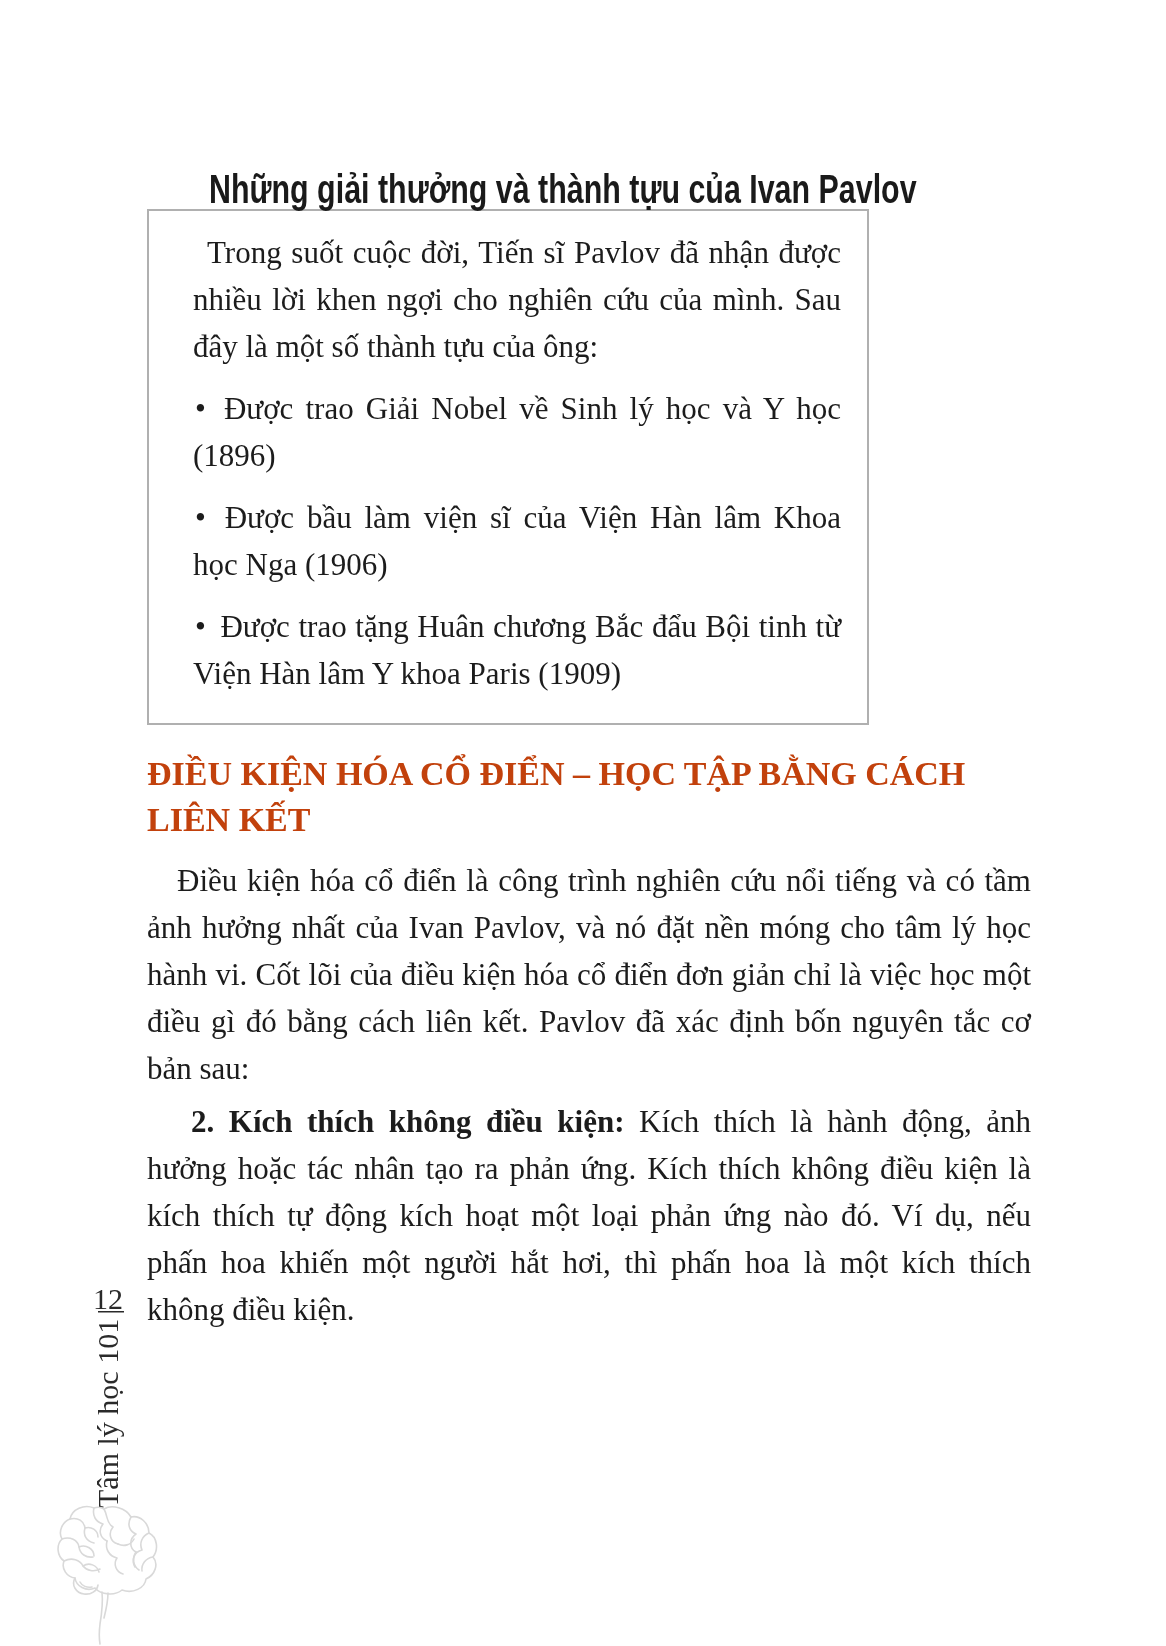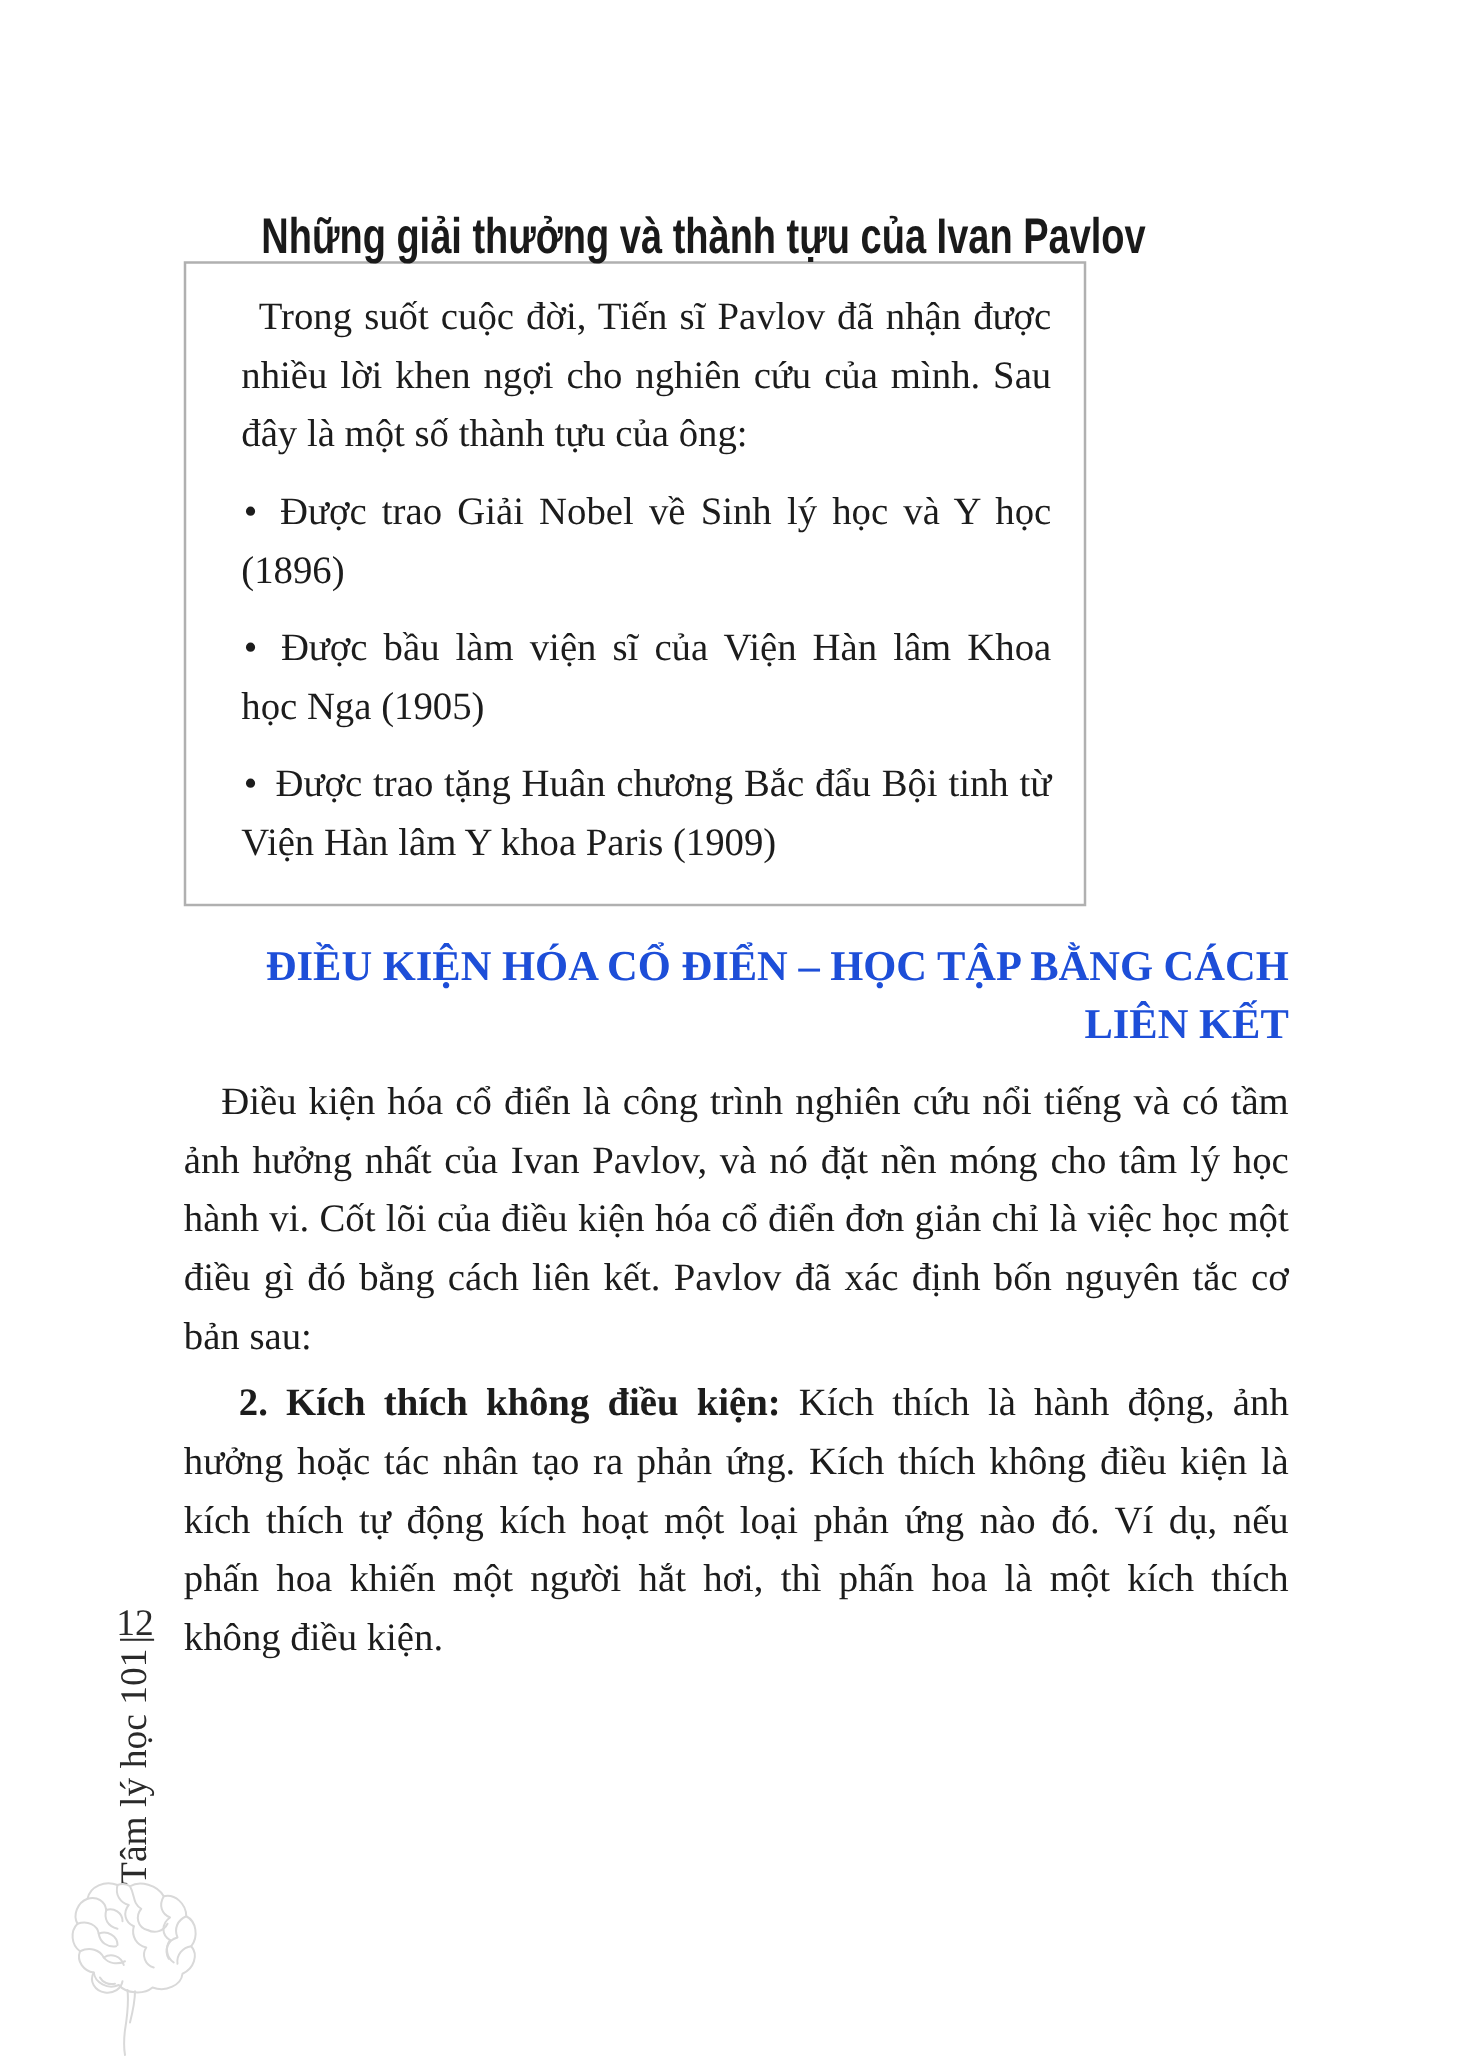--- a/index.html
+++ b/index.html
@@ -67,22 +67,22 @@
     margin-top: 15px;
     text-indent: 2px;
   }
   .awards-box .bullet .marker { margin-right: 6px; }
 
   .section-heading {
     margin: 26px 0 0 0;
     font-size: 34px;
     line-height: 46px;
     font-weight: bold;
-    text-align: right;
-    color: #1d4ed8;
+    text-align: left;
+    color: #c2410c;
   }
 
   .para {
     margin: 14px 0 0 0;
   }
   .para.indent1 { text-indent: 30px; }
   .para.indent2 { text-indent: 44px; margin-top: 6px; }
   .para .lead { font-weight: bold; }
 
   
@@ -129,21 +129,21 @@
 <div class="content">
 
   <h1 class="box-title"><span class="condense">Những giải thưởng và thành tựu của Ivan Pavlov</span></h1>
 
   <div class="awards-box">
     <p class="serif-text intro">Trong suốt cuộc đời, Tiến sĩ Pavlov đã nhận được nhiều lời khen ngợi cho nghiên cứu của mình. Sau đây là một số thành tựu của ông:</p>
 
 
     <p class="serif-text bullet"><span class="marker">•</span> <span>Được trao Giải Nobel về Sinh lý học và Y học (1896)</span></p>
 
-    <p class="serif-text bullet"><span class="marker">•</span> <span>Được bầu làm viện sĩ của Viện Hàn lâm Khoa học Nga (1905)</span></p>
+    <p class="serif-text bullet"><span class="marker">•</span> <span>Được bầu làm viện sĩ của Viện Hàn lâm Khoa học Nga (1906)</span></p>
 
 
     <p class="serif-text bullet"><span class="marker">•</span> <span>Được trao tặng Huân chương Bắc đẩu Bội tinh từ Viện Hàn lâm Y khoa Paris (1909)</span></p>
   </div>
 
   <h2 class="section-heading">ĐIỀU KIỆN HÓA CỔ ĐIỂN – HỌC TẬP BẰNG CÁCH LIÊN KẾT</h2>
 
   <p class="serif-text para indent1">Điều kiện hóa cổ điển là công trình nghiên cứu nổi tiếng và có tầm ảnh hưởng nhất của Ivan Pavlov, và nó đặt nền móng cho tâm lý học hành vi. Cốt lõi của điều kiện hóa cổ điển đơn giản chỉ là việc học một điều gì đó bằng cách liên kết. Pavlov đã xác định bốn nguyên tắc cơ bản sau:</p>
 
   <p class="serif-text para indent2"><span class="lead">2. Kích thích không điều kiện:</span> <span>Kích thích là hành động, ảnh hưởng hoặc tác nhân tạo ra phản ứng. Kích thích không điều kiện là kích thích tự động kích hoạt một loại phản ứng nào đó. Ví dụ, nếu phấn hoa khiến một người hắt hơi, thì phấn hoa là một kích thích không điều kiện.</span></p>

